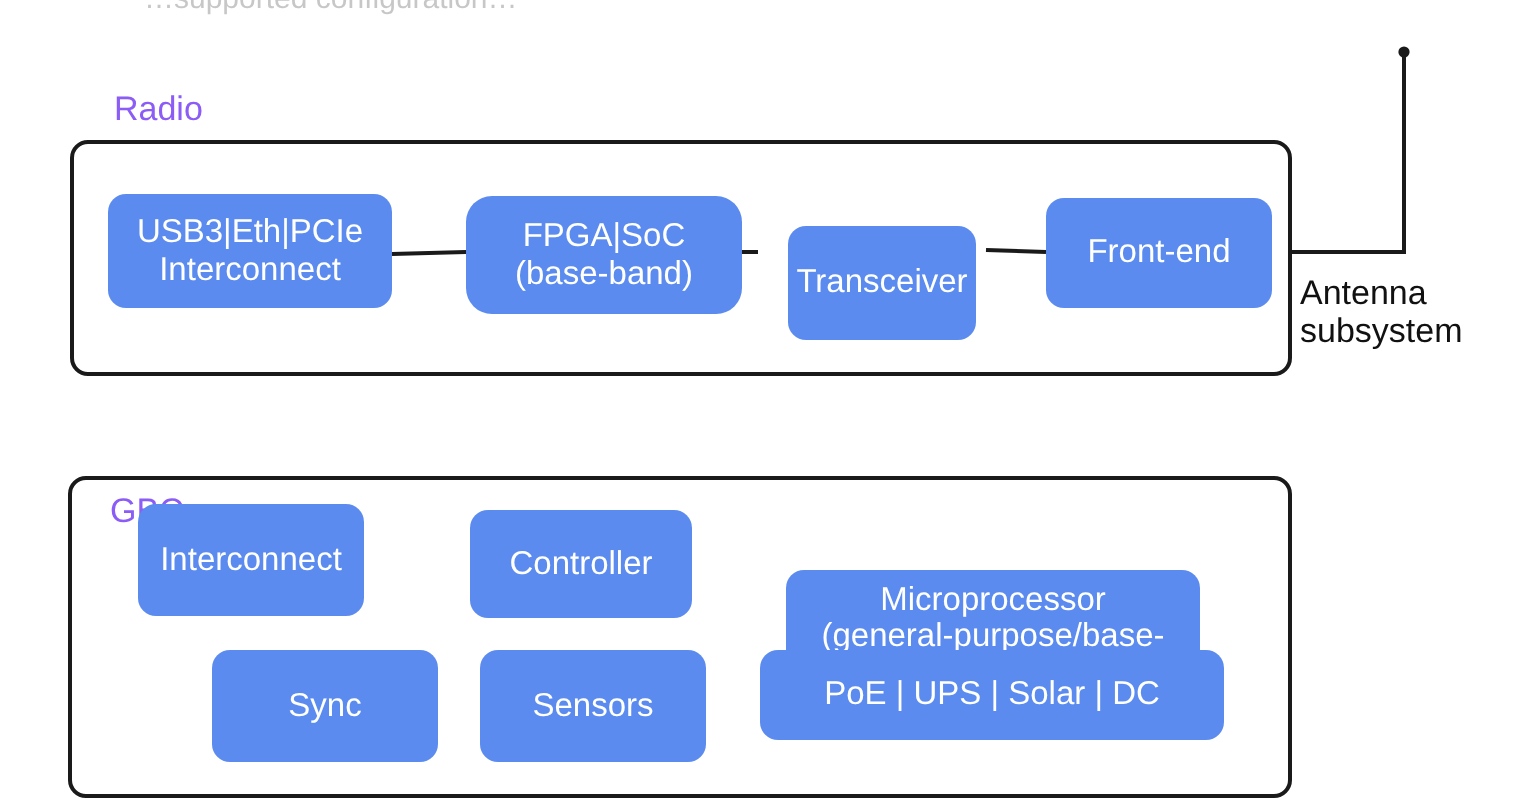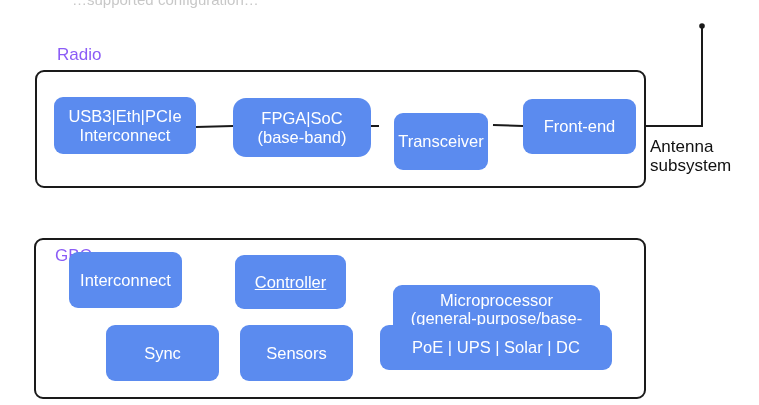--- a/index.html
+++ b/index.html
@@ -37,19 +37,19 @@
 <div class="node" style="left:394px;top:97px;width:94px;height:57px;margin-top:16px;">Transceiver</div>
 <div class="node" style="left:523px;top:99px;width:113px;height:55px;">Front-end</div>
 
 <div class="ant-label">Antenna
 subsystem</div>
 
 <div class="group-label" style="left:55px;top:214px;margin-top:32px;">GBC</div>
 <div class="group" style="left:34px;top:238px;width:612px;height:161px;"></div>
 
 <div class="node" style="left:69px;top:252px;width:113px;height:56px;">Interconnect</div>
-<div class="node" style="left:235px;top:255px;width:111px;height:54px;text-decoration:underline;">Controller</div>
+<div class="node" style="left:235px;top:255px;width:111px;height:54px;">Controller</div>
 <div class="node" style="left:393px;top:249px;width:207px;height:65px;line-height:18px;margin-top:36px;">Microprocessor
 (general-purpose/base-
 band)</div>
 <div class="node" style="left:69px;top:325px;width:113px;height:56px;margin-left:37px;">Sync</div>
 <div class="node" style="left:240px;top:325px;width:113px;height:56px;">Sensors</div>
 <div class="node" style="left:380px;top:325px;width:232px;height:45px;">PoE | UPS | Solar | DC</div>
 
 </body></html>

